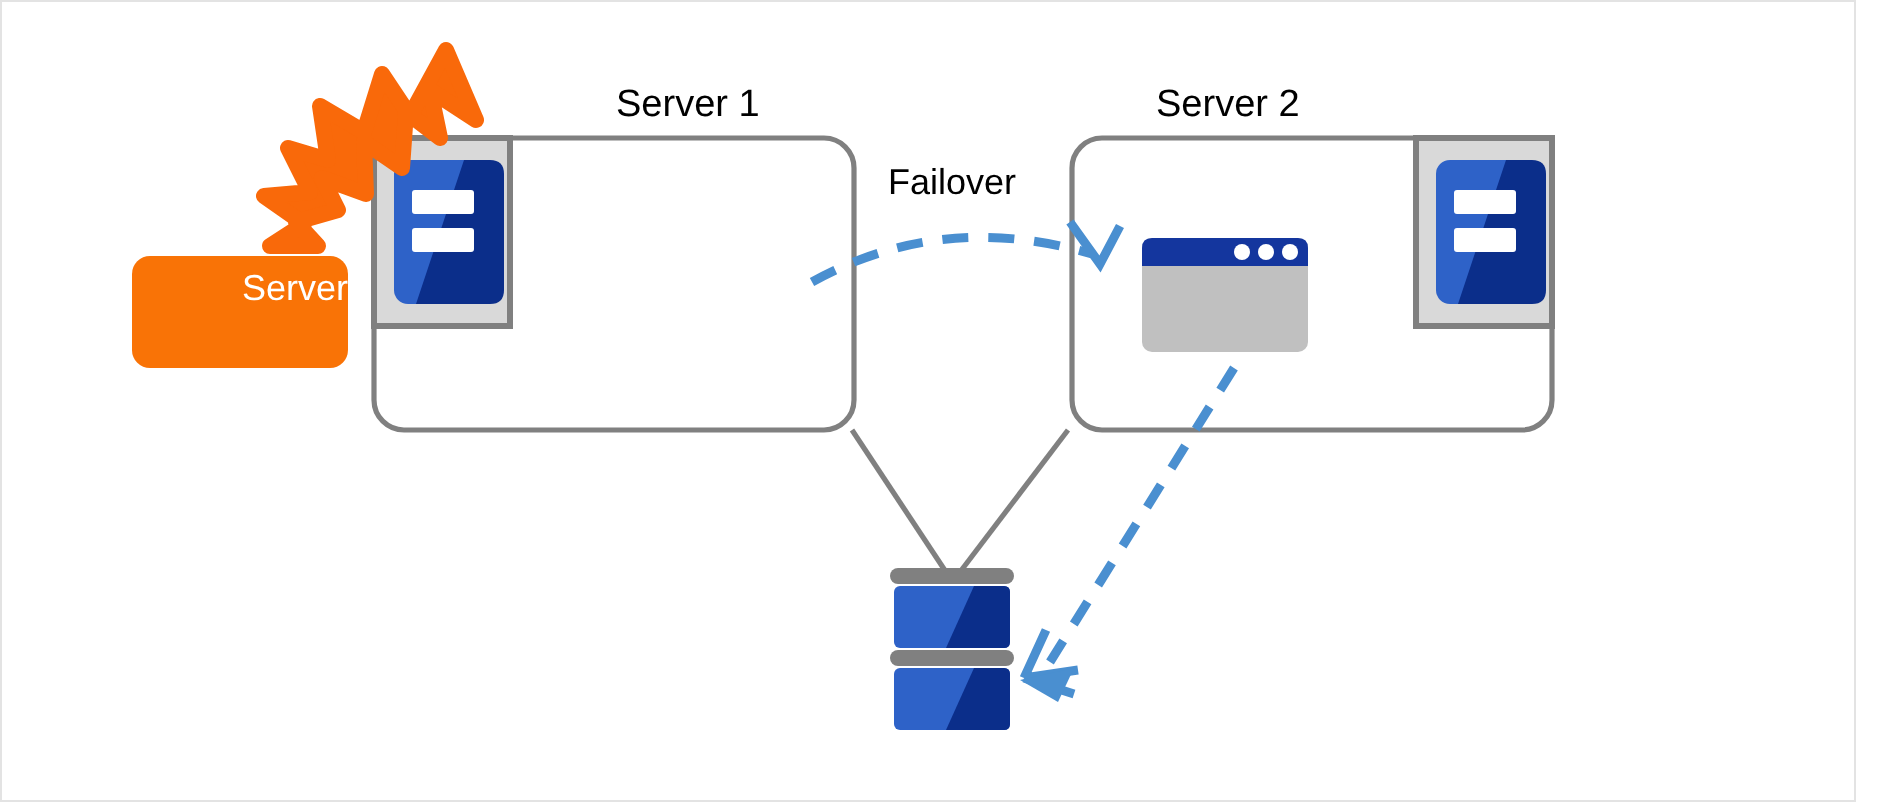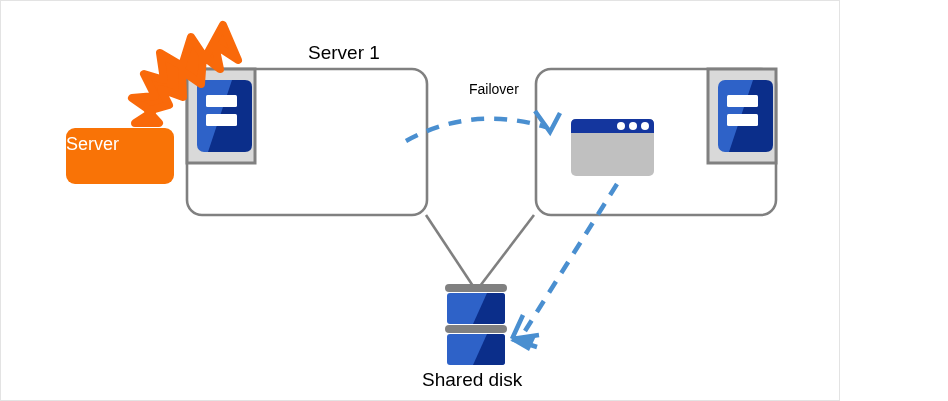--- a/index.html
+++ b/index.html
@@ -5,21 +5,21 @@
   html, body {
     margin: 0;
     padding: 0;
     background: #ffffff;
   }
   body {
     font-family: "Liberation Sans", sans-serif;
   }
   #canvas {
     position: relative;
-    width: 840px;
+    width: 928px;
     height: 401px;
     background: #ffffff;
     border: 1px solid #e3e3e3;
     box-sizing: border-box;
     overflow: hidden;
   }
   #diagram-svg {
     position: absolute;
     left: 0;
     top: 0;
@@ -29,42 +29,41 @@
   .lbl {
     position: absolute;
     color: #000000;
     white-space: nowrap;
     font-family: "Liberation Sans", sans-serif;
   }
   .lbl-server-title {
     font-size: 19px;
   }
   .lbl-failover {
-    font-size: 14px;
-    margin-left: 25px;
+    font-size: 18px;
   }
   .lbl-app {
     font-size: 18px;
   }
   .lbl-disk {
     font-size: 19px;
   }
   
   .badge-server-down {
     position: absolute;
     left: 65px;
     top: 127px;
     width: 108px;
     height: 56px;
     background: #F97306;
     border-radius: 9px;
     color: #ffffff;
     font-size: 18px;
     line-height: 26px;
-    text-align: left;
+    text-align: right;
     padding-top: 3px;
     box-sizing: border-box;
     font-family: "Liberation Sans", sans-serif;
   }
   .badge-line { display: block; }
 </style>
 </head>
 <body>
 
 <div id="canvas">
@@ -130,23 +129,23 @@
       <path d="M486 292 L501 292 Q504 292 504 295 L504 320 Q504 323 501 323 L472 323 Z" fill="#0B2E8A"></path>
       <rect x="444" y="324" width="62" height="8" rx="4" ry="4" fill="#808080"></rect>
       <rect x="446" y="333" width="58" height="31" rx="3" ry="3" fill="#2E62C8"></rect>
       <path d="M486 333 L501 333 Q504 333 504 336 L504 361 Q504 364 501 364 L472 364 Z" fill="#0B2E8A"></path>
     </g>
 
   </svg>
 
   <div class="lbl lbl-server-title" style="left:307px; top:41px;">Server 1</div>
 
+  <div class="lbl lbl-server-title" style="left:577px; top:41px;">Server 2</div>
 
   <div class="lbl lbl-failover" style="left:443px; top:80px;">Failover</div>
 
 
-  <div class="lbl lbl-disk" style="left:421px; top:368px;">Shared disk</div>
 
   <div class="badge-server-down">
     <span class="badge-line">Server</span>
   </div>
 
 </div>
 
 </body></html>

